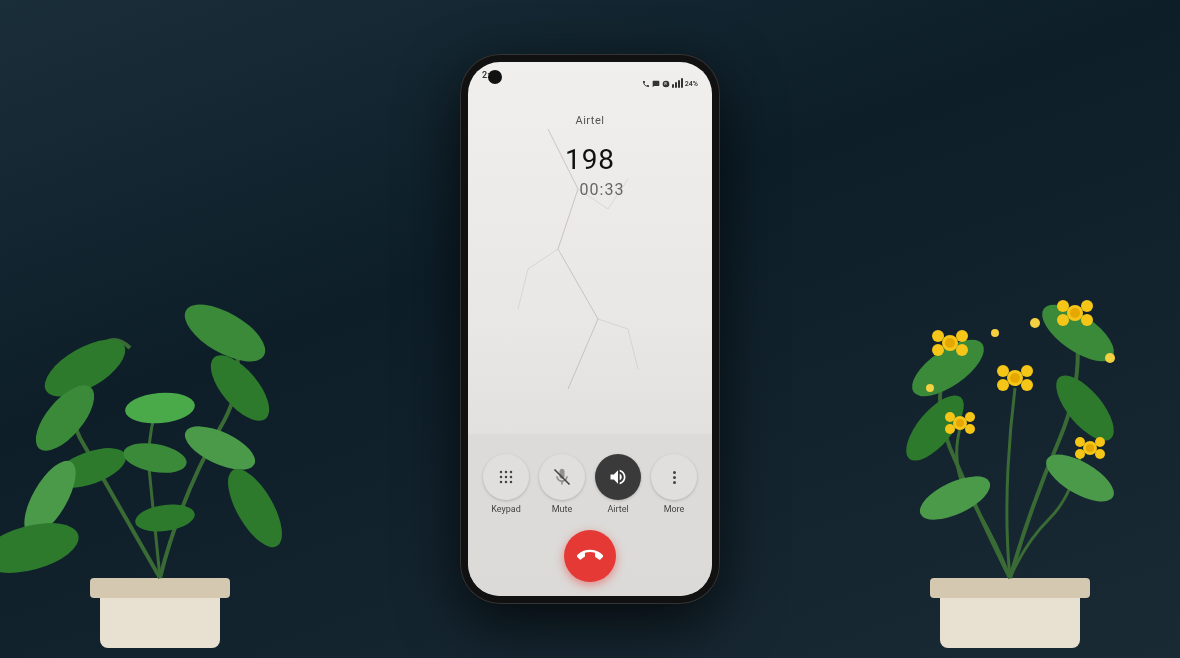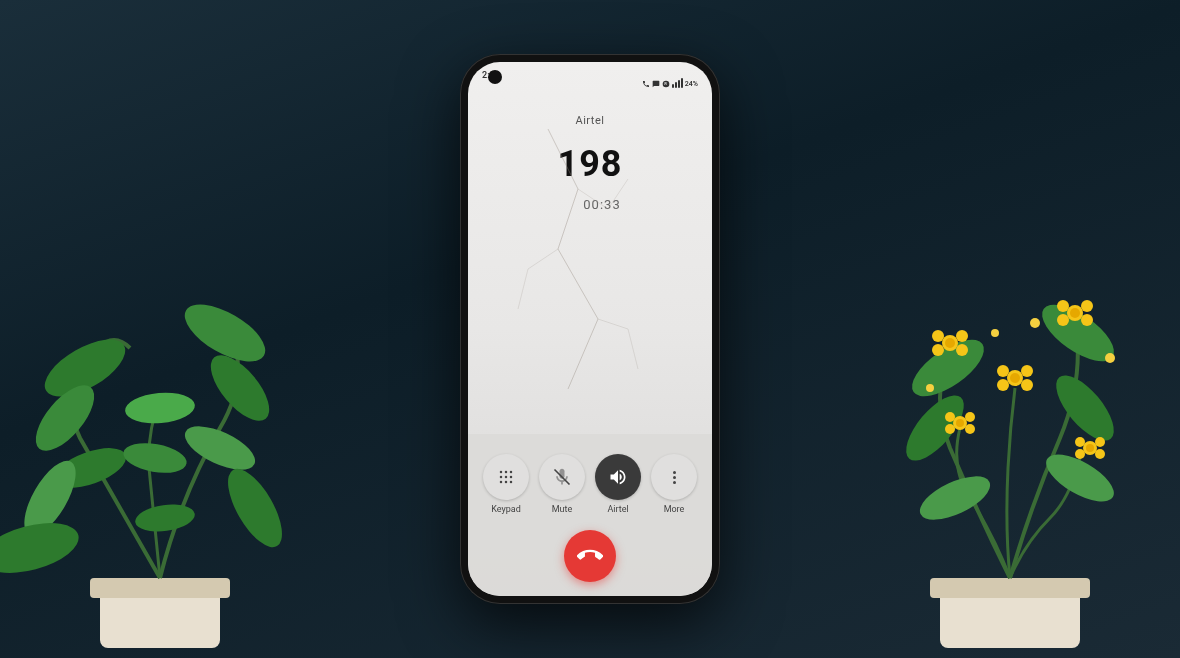--- a/index.html
+++ b/index.html
@@ -118,29 +118,29 @@
     }
 
     .carrier-name {
       font-size: 11px;
       color: #555;
       margin-bottom: 16px;
       letter-spacing: 0.5px;
     }
 
     .phone-number {
-      font-size: 36px;
-      font-weight: 700;
+      font-size: 28px;
+      font-weight: 400;
       color: #111;
       letter-spacing: 1px;
-      margin-bottom: 12px;
+      margin-bottom: 4px;
     }
 
     .call-duration {
-      font-size: 13px;
+      font-size: 16px;
       color: #666;
       letter-spacing: 1px;
       padding-left: 24px;
     }
 
     
     .crack-overlay {
       position: absolute;
       top: 0;
       left: 0;

